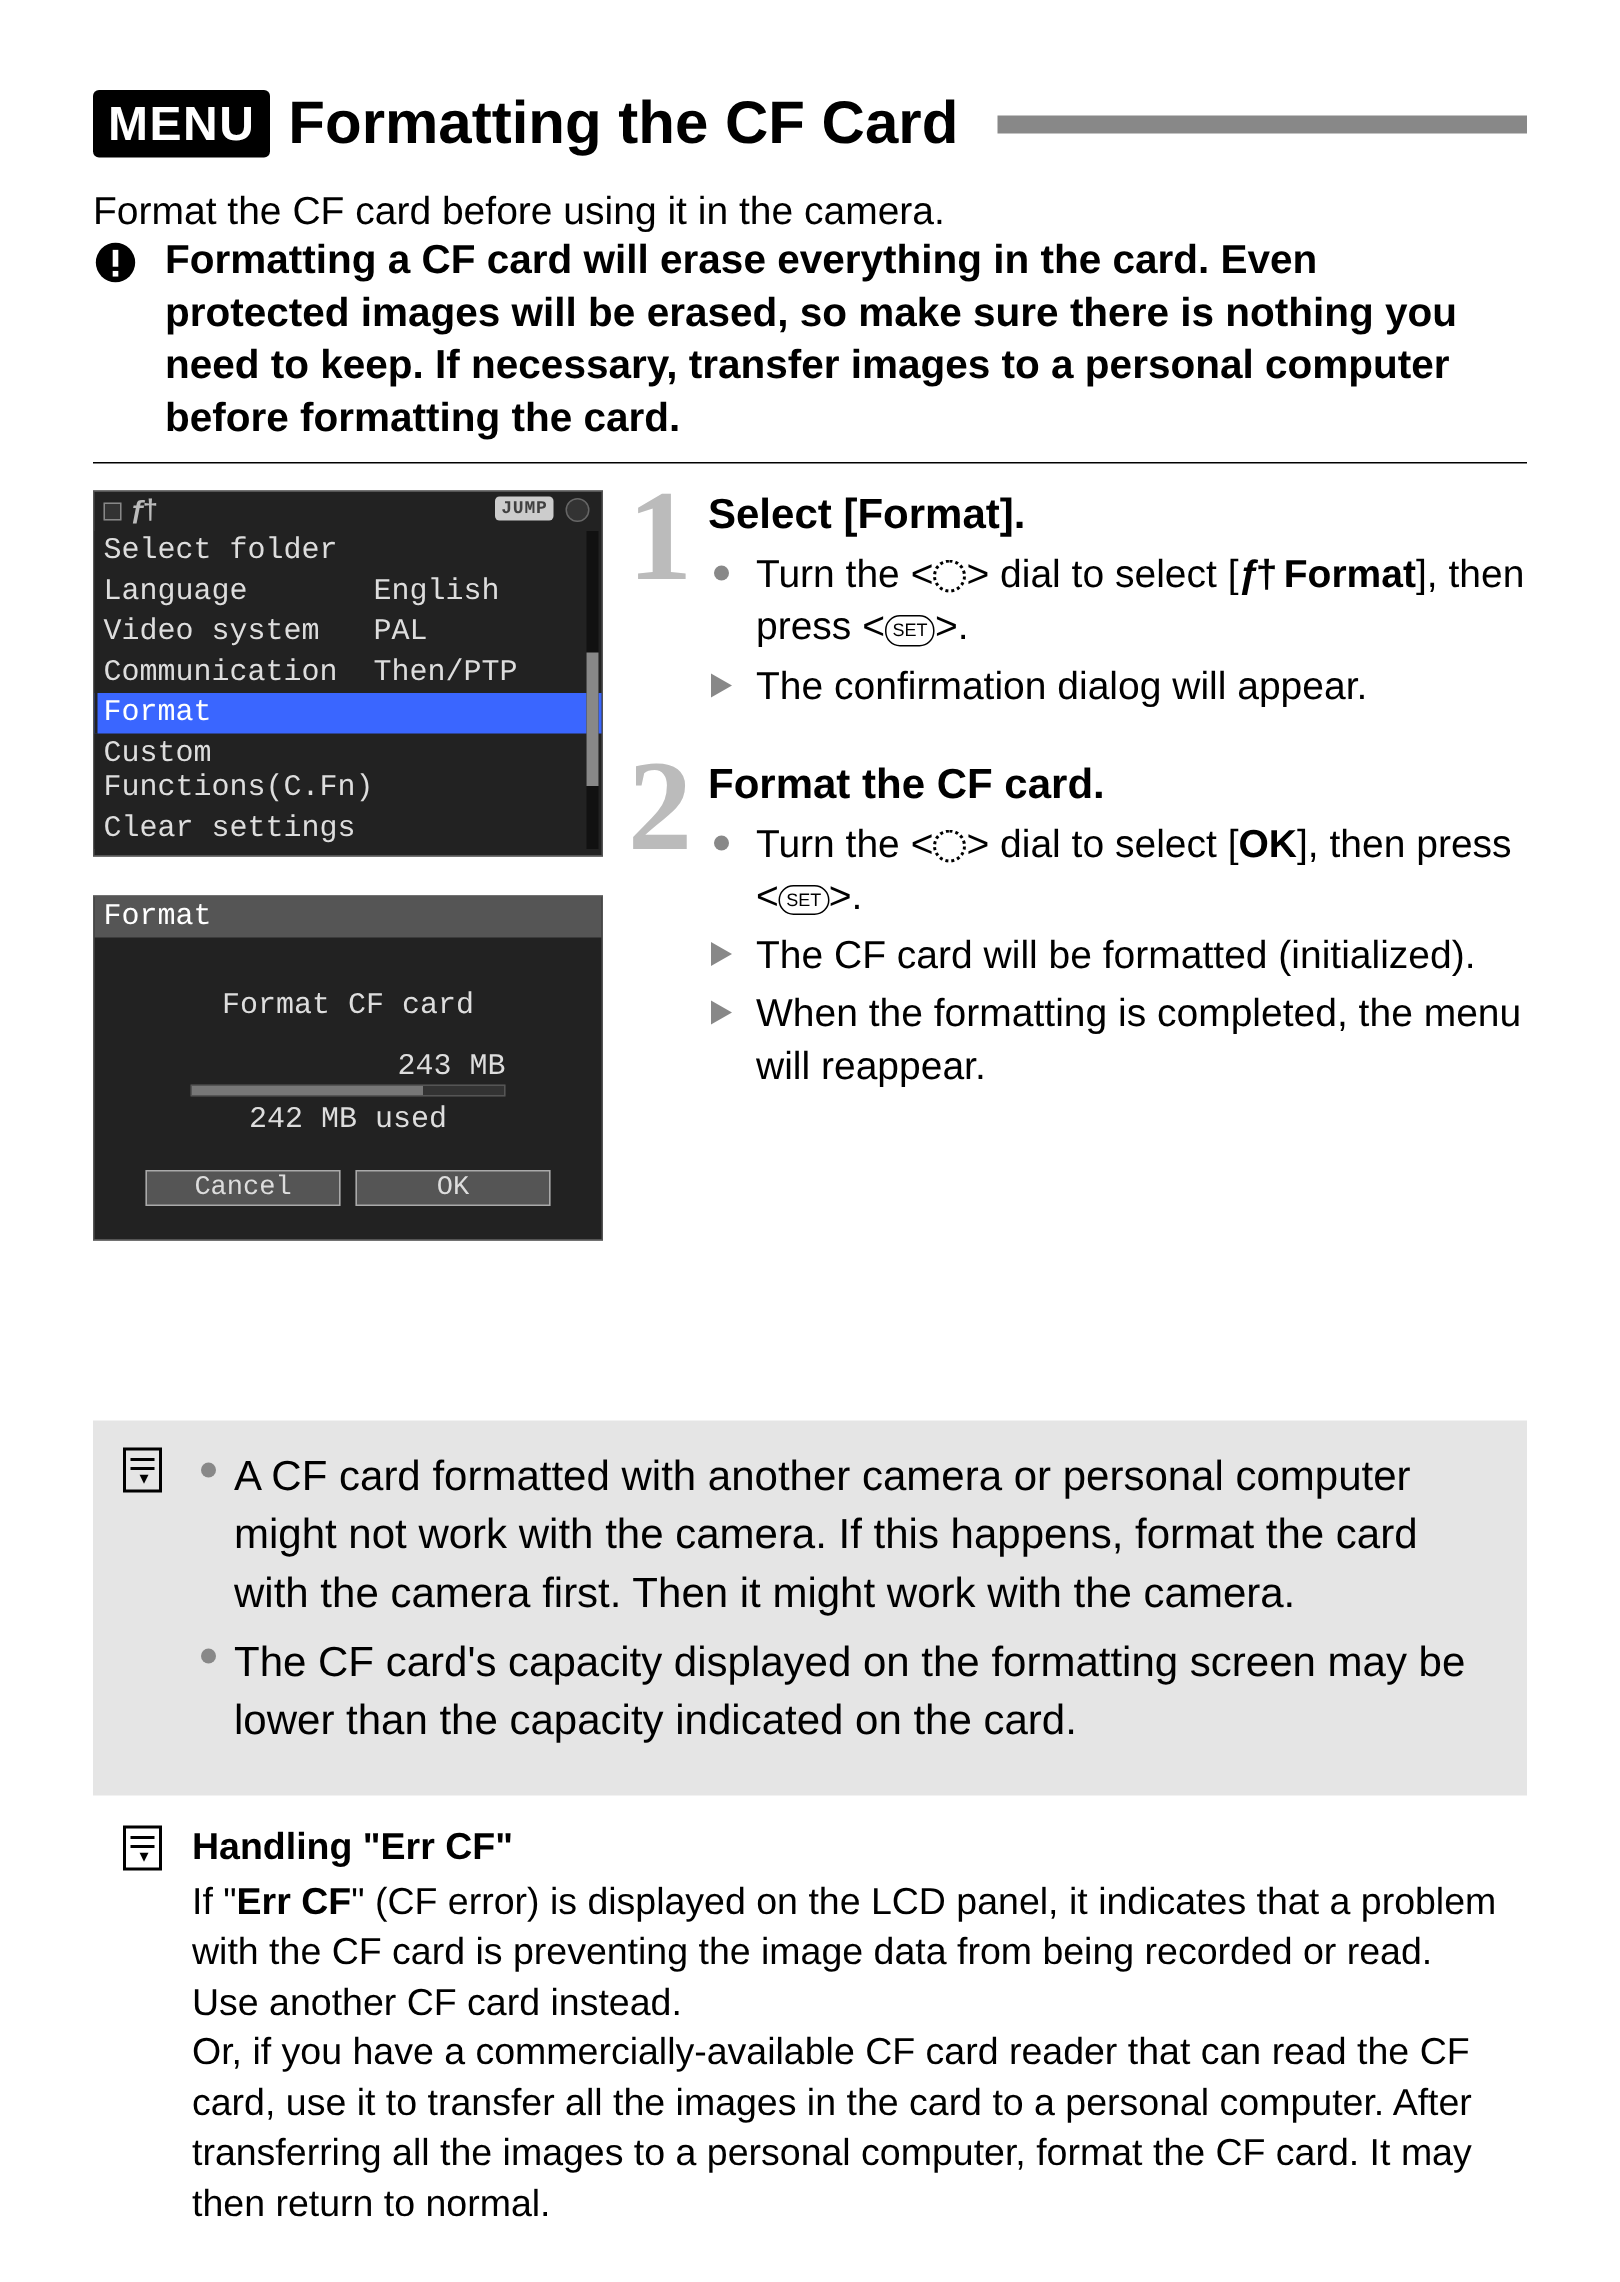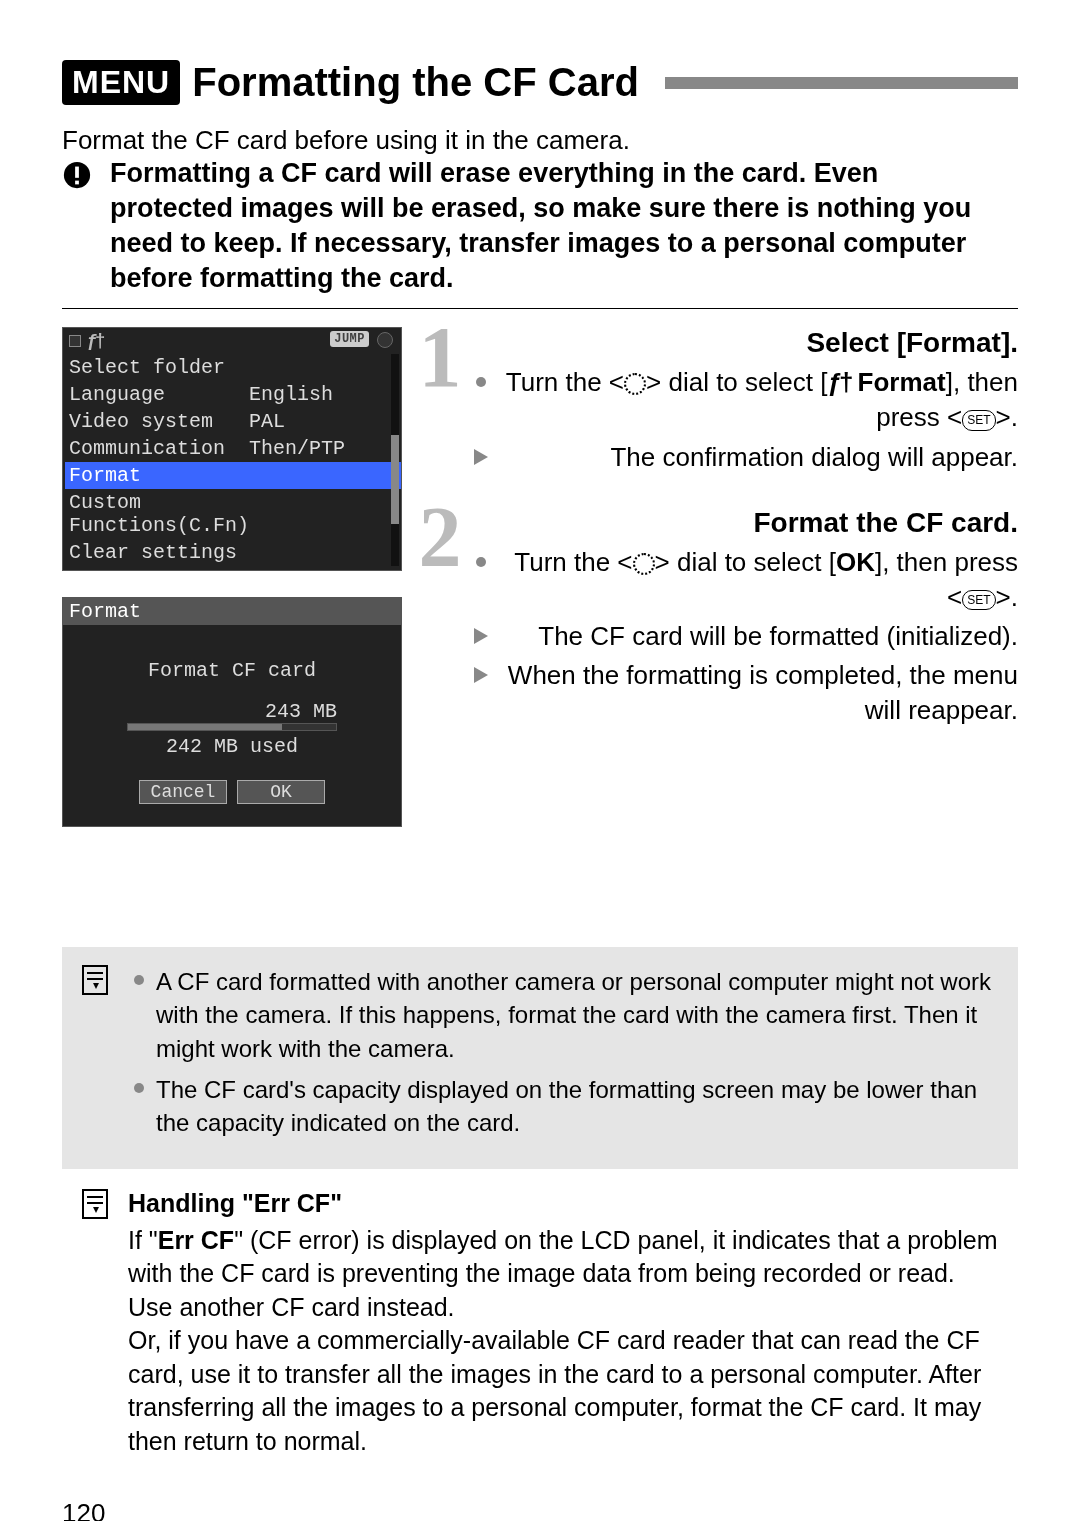--- a/index.html
+++ b/index.html
@@ -123,40 +123,40 @@
   .lcd2-body{ text-align:center; padding:28px 10px 10px 10px;}
   .lcd2-body .line{ margin:6px 0;}
   .progress{
     height:8px; background:#333; position:relative; width:210px; margin:0 auto 4px auto;
     border:1px solid #555;
   }
   .progress-fill{position:absolute; left:0; top:0; bottom:0; width:74%; background:#777;}
   .used-line{display:flex; justify-content:space-between; width:210px; margin:0 auto;}
   .btns-row{ display:flex; justify-content:center; gap:10px; margin-top:22px;}
   .lcd-btn{
-    width:88px; text-align:center; background:#555; border:1px solid #aaa;
+    width:130px; text-align:center; background:#555; border:1px solid #aaa;
     padding:1px 0; font-size:18px;
   }
   
   .step {
     display:flex;
     gap: 4px;
     margin-bottom: 28px;
   }
   .step-num {
     font-size: 86px;
     color: #bbb;
     font-weight: bold;
     line-height: 0.7;
     width: 56px;
     flex: 0 0 56px;
     text-align:center;
     font-family: Georgia, serif;
   }
-  .step-body { flex:1;text-align:right; }
+  .step-body { flex:1; }
   .step-title {
     font-size: 28px;
     font-weight: bold;
     margin-bottom: 6px;
   }
   .step-body ul { list-style:none; padding-left: 26px; }
   .step-body li {
     font-size: 26px;
     line-height: 1.35;
     margin-bottom: 4px;
@@ -187,21 +187,21 @@
     width:30px; flex:0 0 30px;
   }
   .note-ico-inner{
     width:26px;height:30px;border:2px solid #000;position:relative;
   }
   .note-ico-inner::before{content:"";position:absolute;left:3px;right:3px;top:5px;height:2px;background:#000;}
   .note-ico-inner::after{content:"";position:absolute;left:3px;right:3px;top:11px;height:2px;background:#000;}
   .note-ico .arrow{position:absolute; left:9px; bottom:1px; font-size:12px;}
   .note-body ul{ list-style:none; }
   .note-body li{
-    font-size:24px; line-height:1.38; position:relative; padding-left:28px; margin-bottom:8px;
+    font-size:28px; line-height:1.38; position:relative; padding-left:28px; margin-bottom:8px;
   }
   .note-body li::before{
     content:""; position:absolute; left:6px; top:10px;
     width:10px; height:10px; border-radius:50%; background:#888;
   }
   
   .info-sec {
     display:flex; gap:16px; margin-bottom:40px;
     padding: 4px 20px 0 20px;
   }

